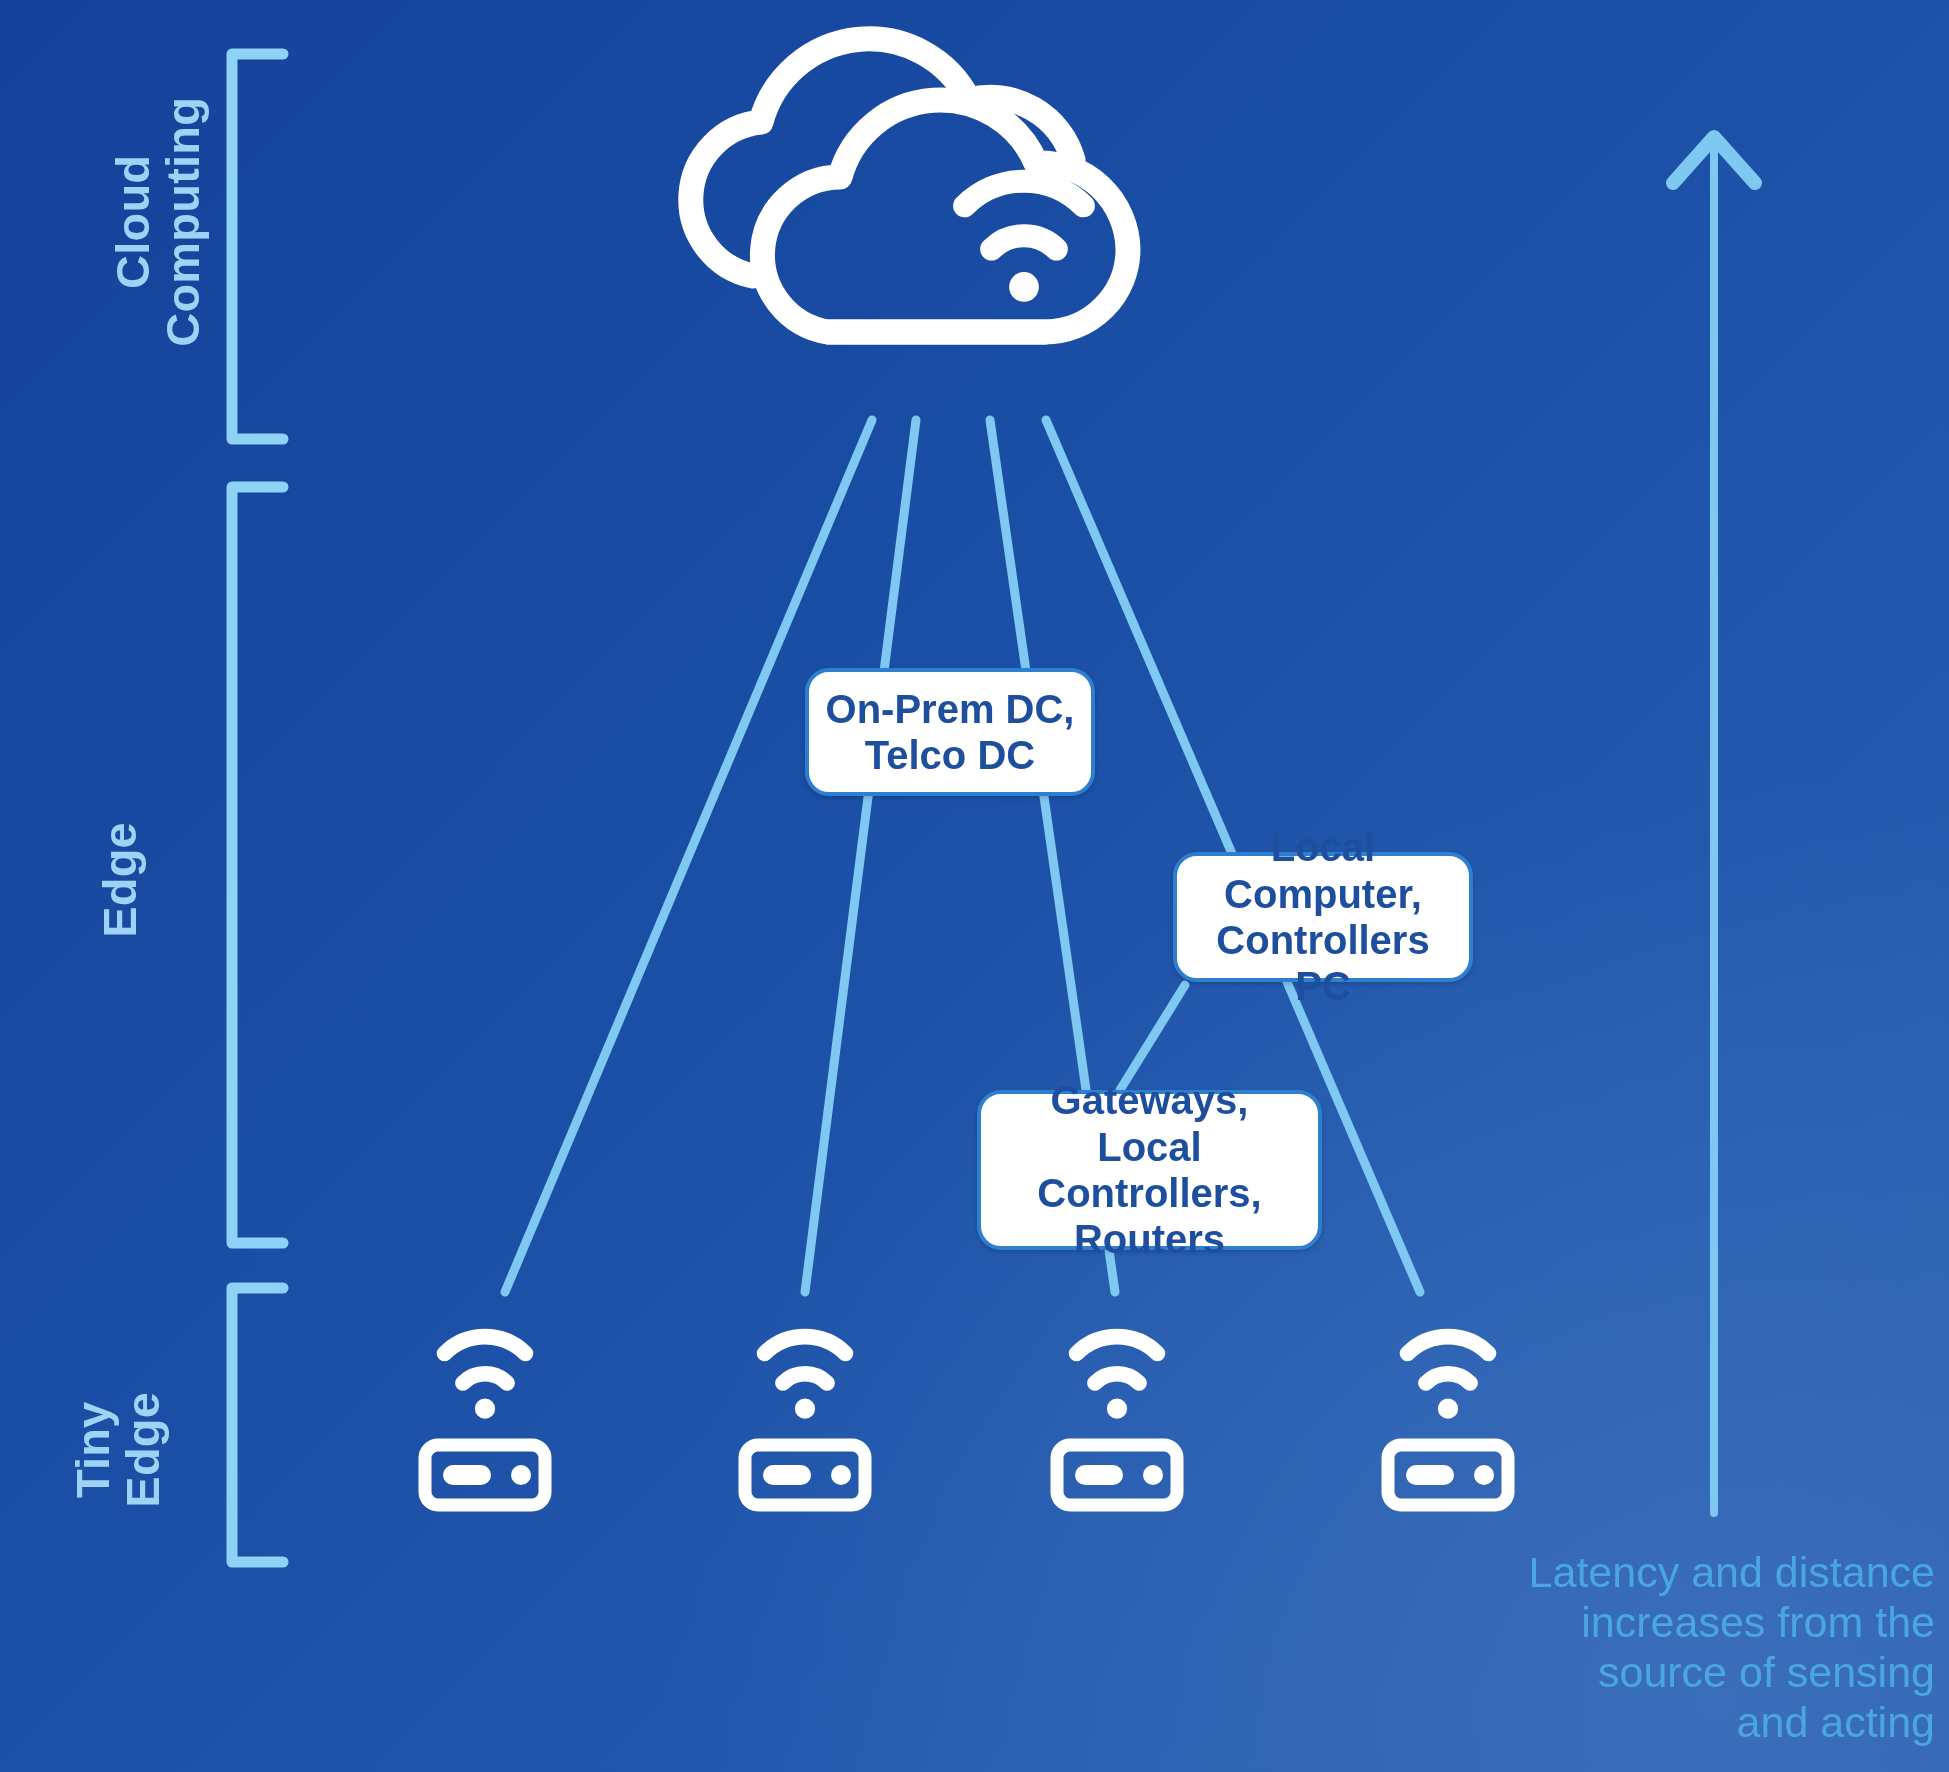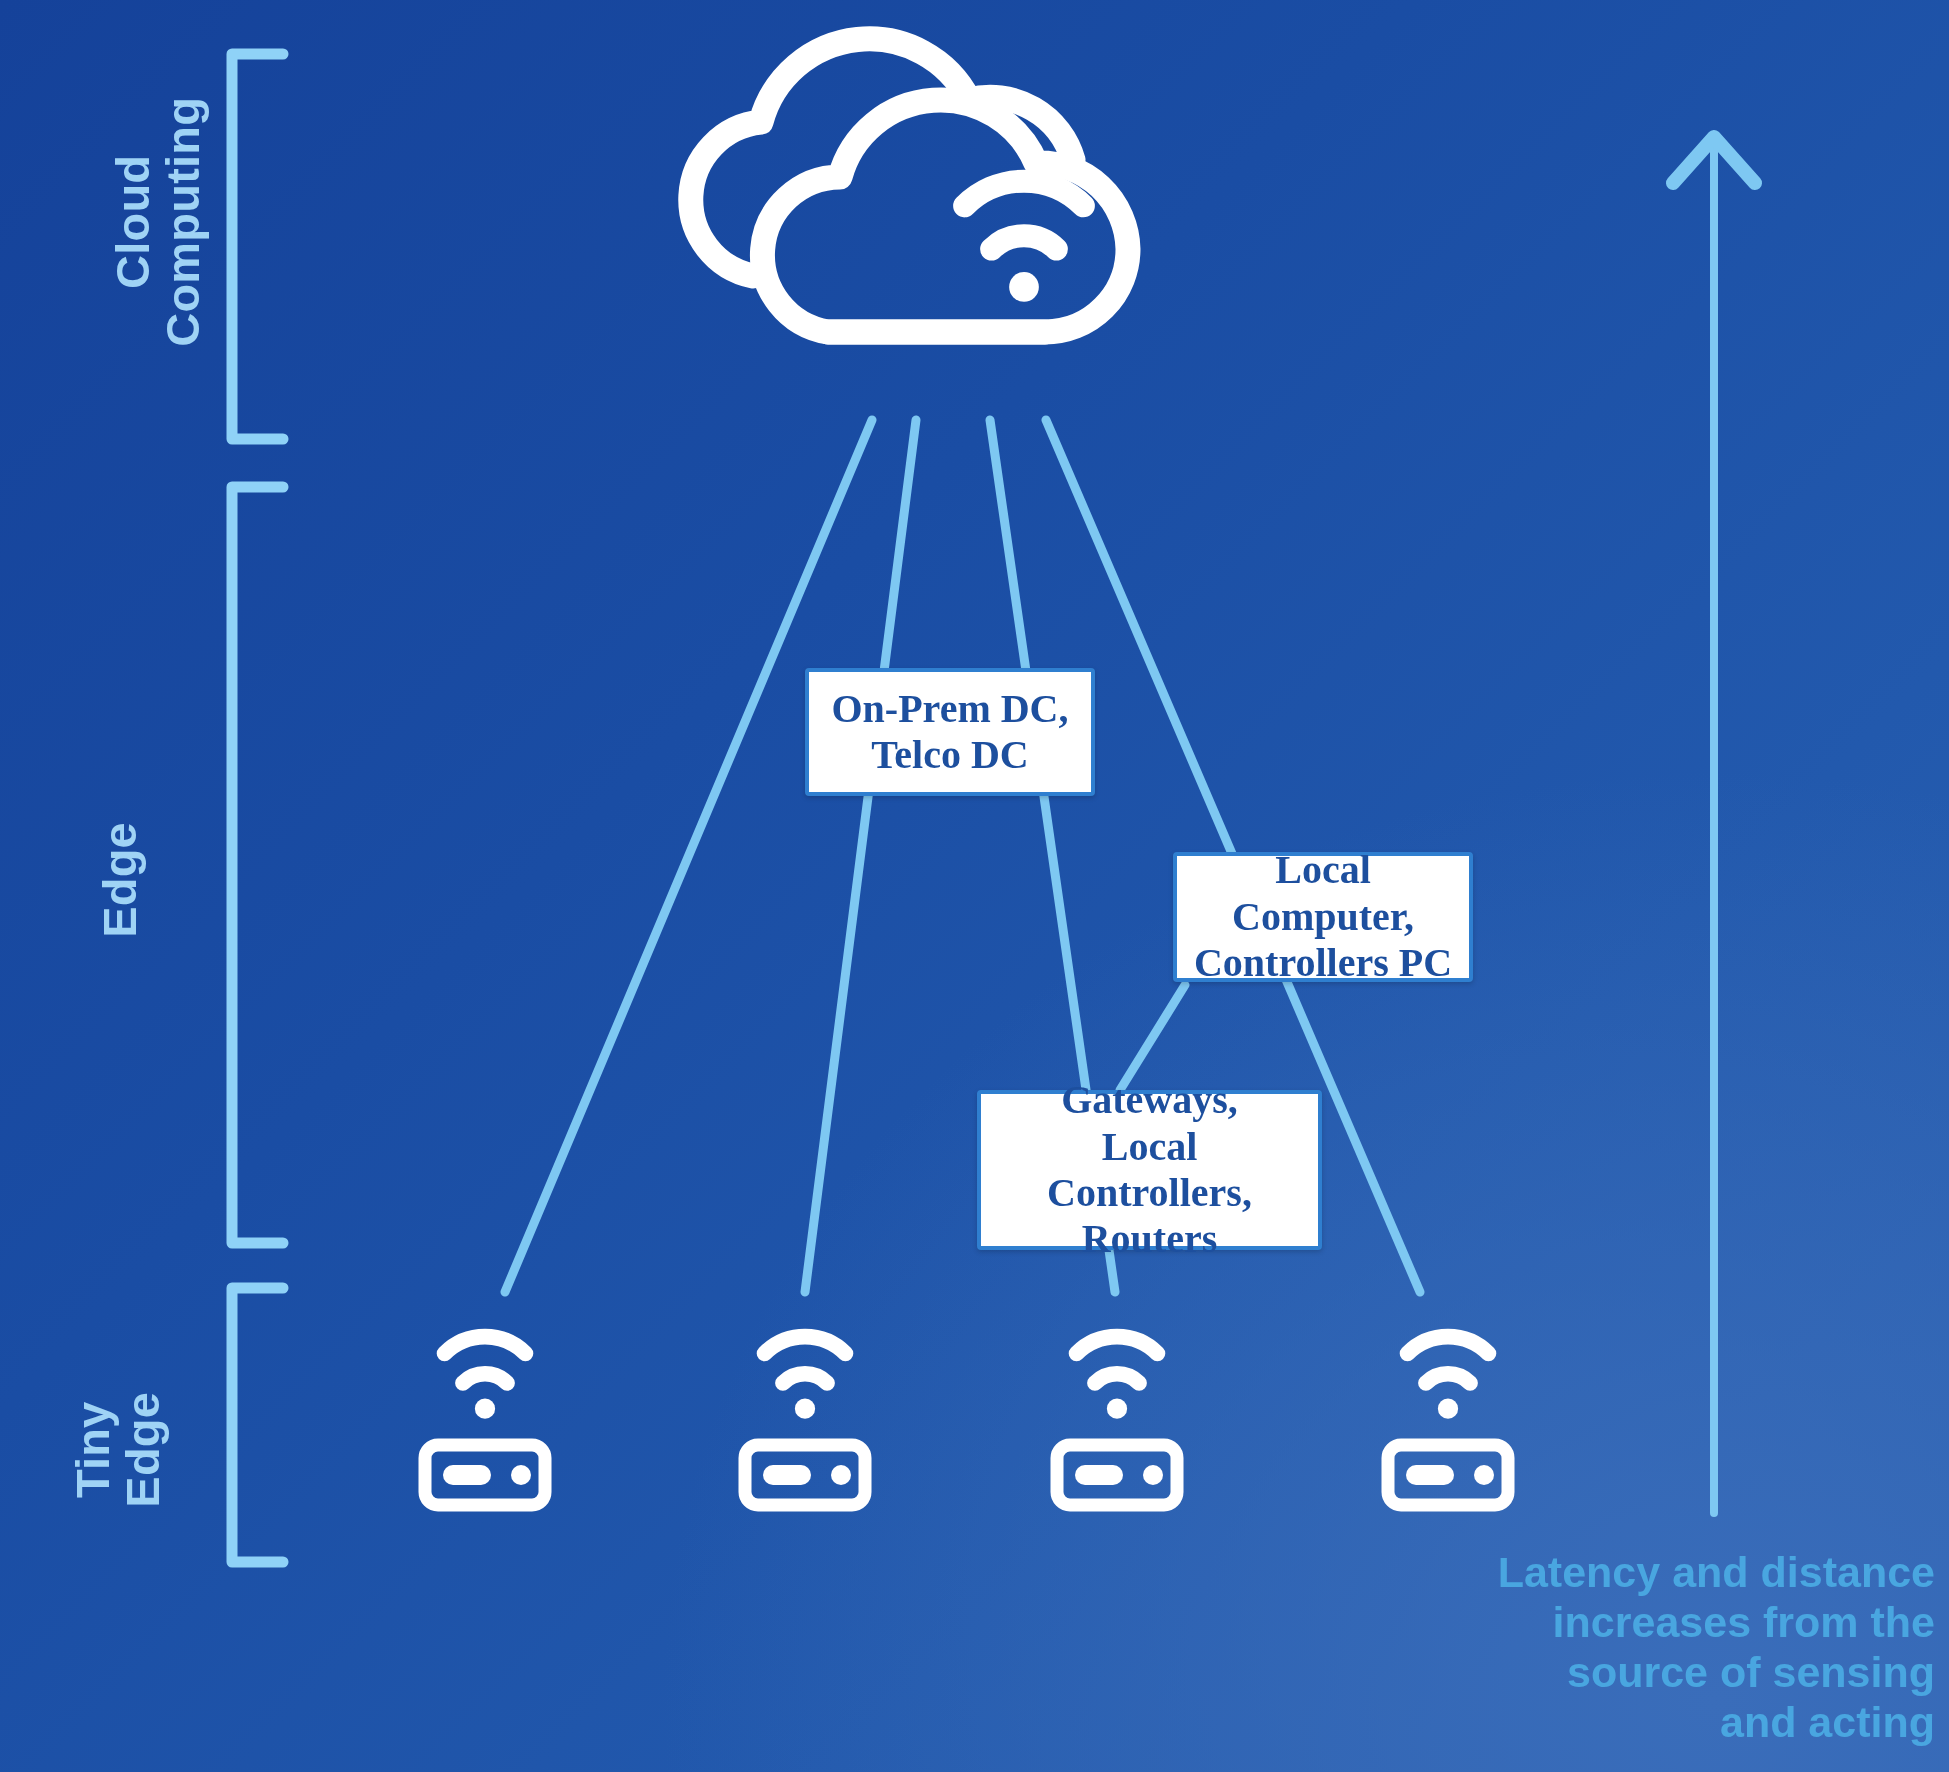--- a/index.html
+++ b/index.html
@@ -42,43 +42,42 @@
     left:-62px;top:1400px;width:360px;
     font-size:47px;
     transform:rotate(-90deg);
   }
 
   
   .node-box{
     position:absolute;
     background:#ffffff;
     border:4px solid #2f7fd0;
-    border-radius:4px;
+    border-radius:24px;
     box-sizing:border-box;
     display:flex;align-items:center;justify-content:center;
     text-align:center;
     color:#1d4f9e;
     font-weight:bold;
     font-size:40px;
     line-height:1.16;
     white-space:pre-line;
     padding:10px 14px;
     box-shadow:0 2px 5px rgba(0,0,0,.18);
-    font-family:Liberation Serif, serif;
   }
   #box-onprem{left:805px;top:668px;width:290px;height:128px;}
   #box-localpc{left:1173px;top:852px;width:300px;height:130px;}
   #box-gateways{left:940px;top:1090px;width:345px;height:160px;margin-left:37px;}
 
   
   #caption{
     position:absolute;
     left:1435px;top:1548px;width:500px;
     color:#49a6e0;
-    font-weight:bold;
+    font-weight:normal;
     font-size:43px;
     line-height:1.16;
     text-align:right;
     white-space:pre-line;
     user-select:none;
   }
 </style>
 </head>
 <body>
 

